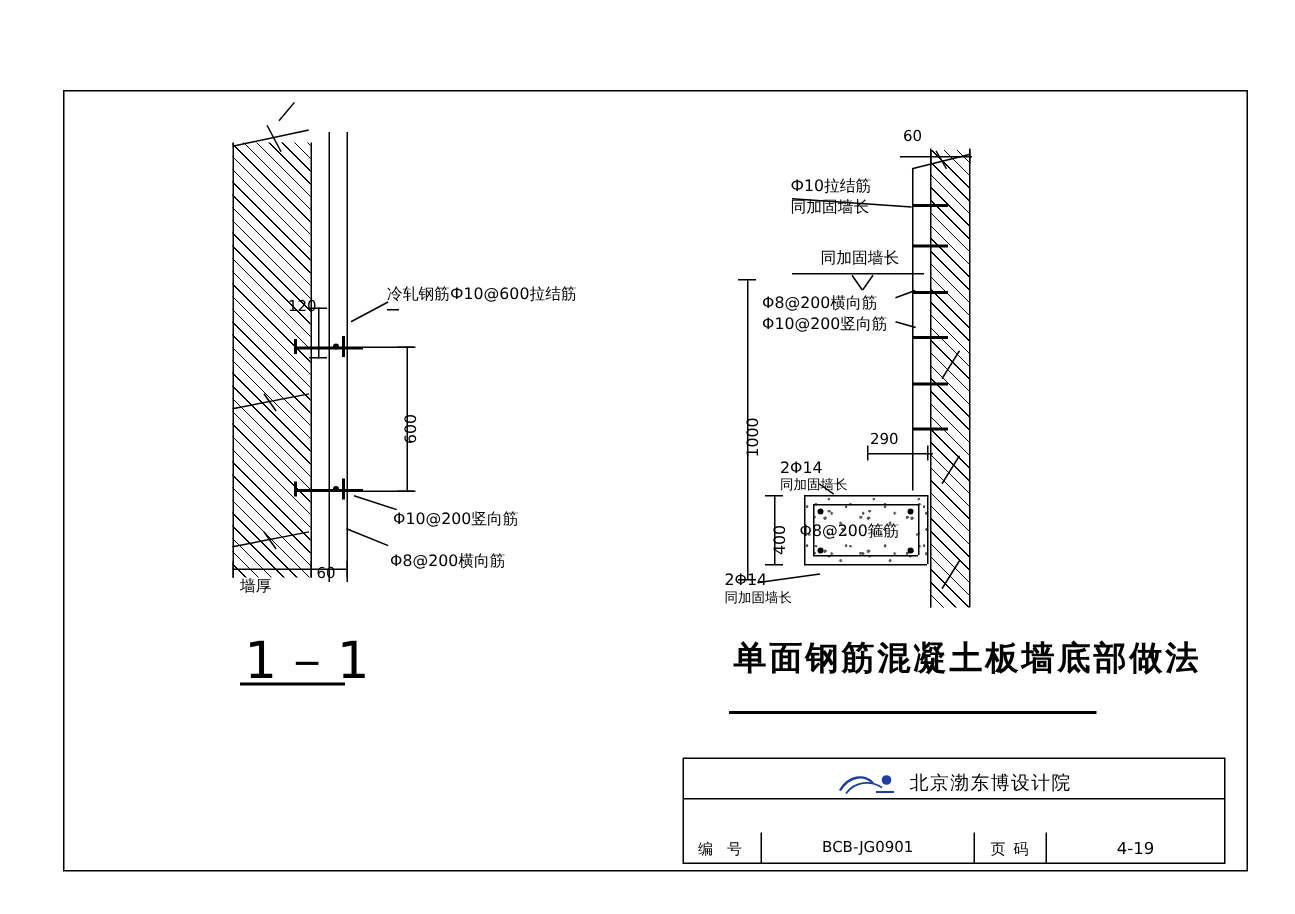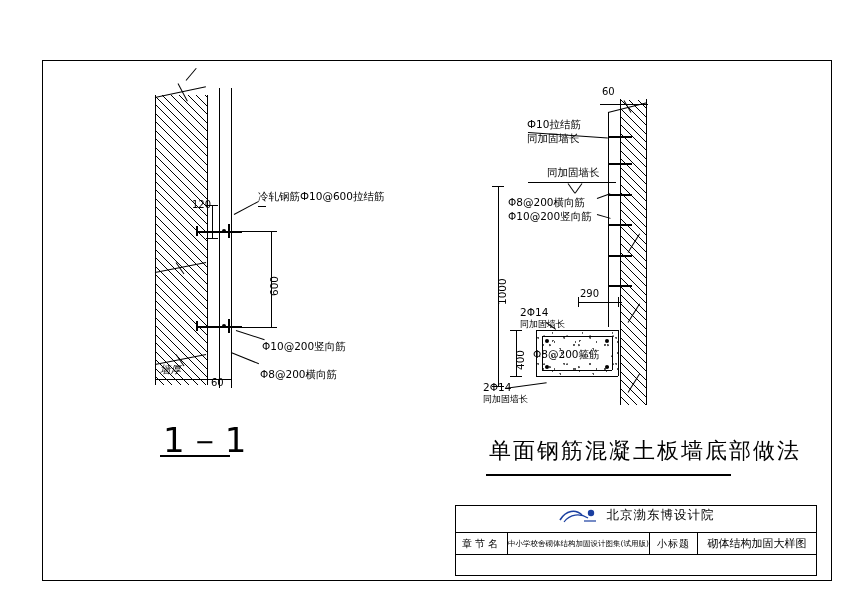--- a/index.html
+++ b/index.html
@@ -123,21 +123,21 @@
   .tb .row {
     position: absolute;
     left: 0;
     width: 100%;
     box-sizing: border-box;
   }
   .tb-logo-row {
     height: 27px;
     top: 0;
     display: flex;
-    align-items: flex-start;
+    align-items: flex-end;
     justify-content: center;
     border-bottom: 1.2px solid #000;
   }
   .tb-r2 { top: 27px; height: 22px; border-bottom: 1.2px solid #000; }
   .tb-r3 { top: 49px; height: 21px; }
   .cellrow { display: flex; height: 100%; }
   .cell {
     display: flex;
     align-items: center;
     justify-content: center;
@@ -230,21 +230,21 @@
     <div class="ln" style="left:236px; top:330px; width:30px; height:1px; transform:rotate(18deg); transform-origin:left center;"></div>
     <div class="lbl" style="left:262px; top:340px;">Φ10@200竖向筋</div>
 
     <div class="ln" style="left:231px; top:352px; width:30px; height:1px; transform:rotate(22deg); transform-origin:left center;"></div>
     <div class="lbl" style="left:260px; top:368px;">Φ8@200横向筋</div>
 
     <div class="ln hl" style="left:155px; top:379px; width:76px;"></div>
     <div class="ln vl" style="left:155px; top:374px; height:11px;"></div>
     <div class="ln vl" style="left:207px; top:374px; height:11px;"></div>
     <div class="ln vl" style="left:231px; top:374px; height:11px;"></div>
-    <div class="lbl" style="left:160px; top:363px;font-style:italic;">墙厚</div>
+    <div class="lbl" style="left:160px; top:385px;">墙厚</div>
     <div class="lbl" style="left:211px; top:377px; font-size:10px;">60</div>
 
     <div class="sec-mark" style="left:163px; top:418px;">1－1</div>
     <div class="ln hl" style="left:160px; top:455px; width:70px; height:2px;"></div>
   </div>
 
   <div>
 
     <div class="hatch" style="left:620px; top:100px; width:26px; height:305px;"></div>
     <div class="ln vl" style="left:620px; top:100px; height:305px;"></div>
@@ -318,44 +318,44 @@
     <div class="lbl" style="left:520px; top:306px;">2Φ14</div>
     <div class="lbl lbl-sm" style="left:520px; top:319px;">同加固墙长</div>
     <div class="ln" style="left:546px; top:322px; width:12px; height:1px; transform:rotate(35deg); transform-origin:left center;"></div>
 
     <div class="lbl" style="left:533px; top:348px;">Φ8@200箍筋</div>
 
     <div class="ln" style="left:505px; top:388px; width:42px; height:1px; transform:rotate(-8deg); transform-origin:left center;"></div>
     <div class="lbl" style="left:483px; top:381px;">2Φ14</div>
     <div class="lbl lbl-sm" style="left:483px; top:394px;">同加固墙长</div>
 
-    <div class="big-title" style="left:489px; top:436px;">单面钢筋混凝土板墙底部做法</div>
+    <div class="big-title" style="left:489px; top:424px;font-weight:bold;">单面钢筋混凝土板墙底部做法</div>
     <div class="ln hl" style="left:486px; top:474px; width:245px; height:2px;"></div>
   </div>
 
   <div class="tb">
 
     <div class="row tb-logo-row">
       <div class="logo-wrap">
         <div class="logo-mark">
           <svg width="44" height="19" viewBox="0 0 44 19">
             <path d="M2 14 C8 4, 18 3, 24 9" stroke="#1a3fa0" stroke-width="1.6" fill="none"></path>
             <path d="M6 16 C12 8, 22 7, 30 12" stroke="#1a3fa0" stroke-width="1.2" fill="none"></path>
             <circle cx="33" cy="7" r="3.2" fill="#1a3fa0"></circle>
             <path d="M26 15 L38 15" stroke="#1a3fa0" stroke-width="1.2"></path>
           </svg>
         </div>
         <div class="logo-text">北京渤东博设计院</div>
       </div>
     </div>
 
-    <div class="row tb-r2">
+
+    <div class="row tb-r3">
       <div class="cellrow">
-        <div class="cell c-lab">章节名</div>
-        <div class="cell c-val">中小学校舍砌体结构加固设计图集(试用版)</div>
-        <div class="cell c-lab2">小标题</div>
-        <div class="cell c-val2">砌体结构加固大样图</div>
+        <div class="cell c-lab">编  号</div>
+        <div class="cell c-val" style="font-size:10px;">BCB-JG0901</div>
+        <div class="cell c-lab2">页  码</div>
+        <div class="cell c-val2">4-19</div>
       </div>
     </div>
-
   </div>
 
 </div>
 
 </body></html>

